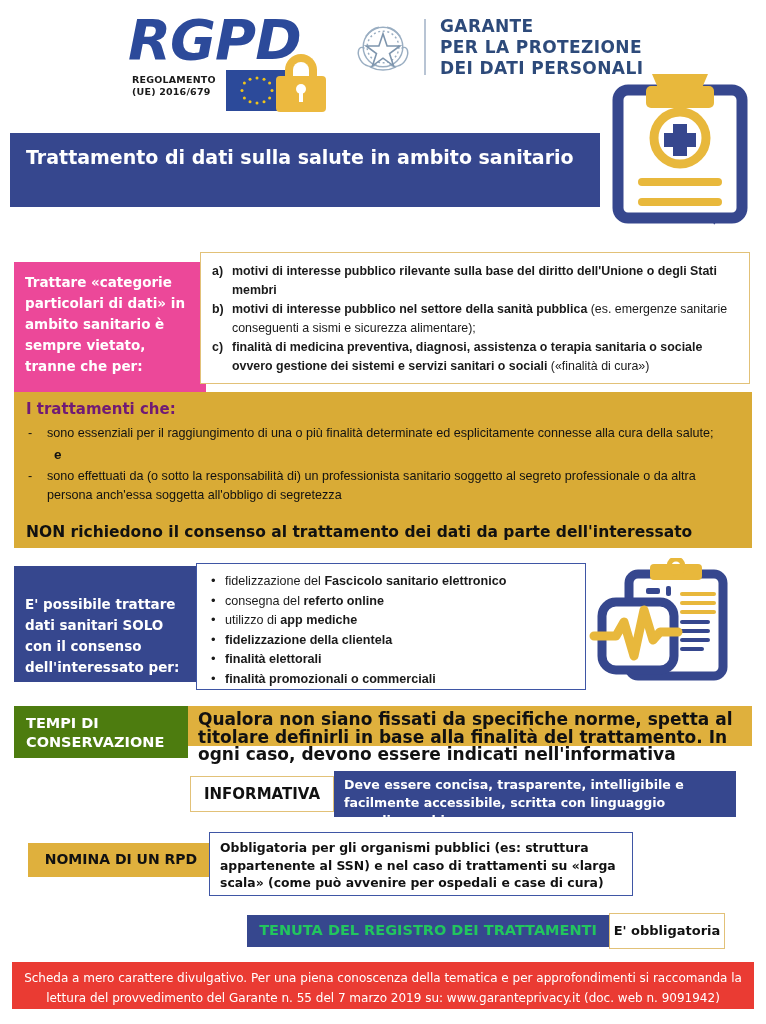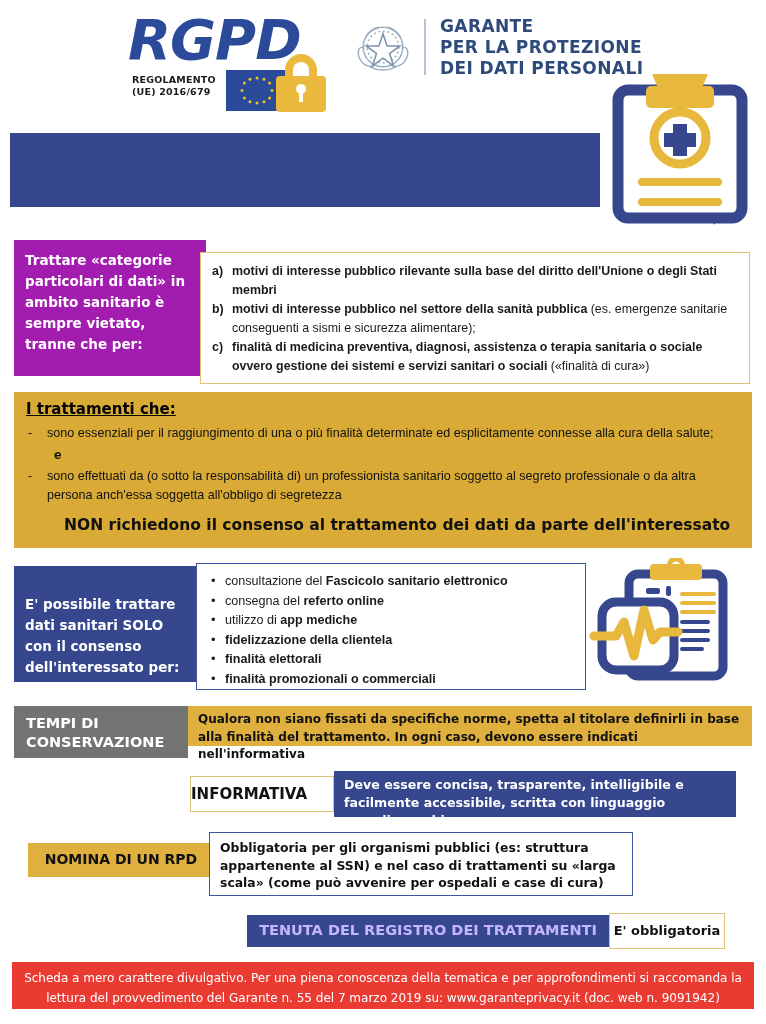--- a/index.html
+++ b/index.html
@@ -142,23 +142,23 @@
     font-family: "DejaVu Sans", sans-serif;
     font-weight: 700;
     font-size: 19px;
     line-height: 27px;
     color: #ffffff;
   }
 
   
   .sec1-label {
     position: absolute;
-    left: 14px; top: 240px;
+    left: 14px; top: 262px;
     width: 192px; height: 136px;
-    background: #a21caf;
+    background: #ec4899;
     z-index: 2;
   }
   .sec1-label .txt {
     position: absolute;
     left: 11px; top: 10px;
     width: 168px;
     font-family: "DejaVu Sans", sans-serif;
     font-weight: 700;
     font-size: 13.5px;
     line-height: 21px;
@@ -198,22 +198,21 @@
     width: 738px; height: 156px;
     background: #d9ab36;
     z-index: 2;
   }
   .sec2 .head {
     position: absolute;
     left: 12px; top: 8px;
     font-family: "DejaVu Sans", sans-serif;
     font-weight: 700;
     font-size: 15px;
-    color: #000000;
-    text-decoration: underline;
+    color: #701a75;
   }
   .sec2 .dashlist {
     position: absolute;
     left: 12px; top: 32px;
     width: 714px;
     font-size: 12.6px;
     line-height: 19px;
     color: #111111;
   }
   .sec2 .dashrow {
@@ -225,26 +224,25 @@
     position: absolute; left: 2px; top: 0;
   }
   .sec2 .conj {
     padding-left: 28px;
     font-weight: 700;
     font-size: 13.5px;
     margin: 2px 0 3px 0;
   }
   .sec2 .foot {
     position: absolute;
-    left: 12px; bottom: 14px;
+    left: 12px; bottom: 7px;
     font-family: "DejaVu Sans", sans-serif;
     font-weight: 700;
     font-size: 15.5px;
     color: #111111;
-    margin-left: 38px;
   }
 
   
   .sec3-label {
     position: absolute;
     left: 14px; top: 566px;
     width: 182px; height: 116px;
     background: #36478e;
     z-index: 2;
   }
@@ -279,21 +277,21 @@
     position: absolute; left: 0; top: -1px;
     font-size: 13px;
   }
   .sec3-list li b { font-weight: 700; }
 
   
   .sec4-label {
     position: absolute;
     left: 14px; top: 706px;
     width: 174px; height: 52px;
-    background: #737373;
+    background: #4d7c0f;
     z-index: 2;
   }
   .sec4-label .txt {
     position: absolute;
     left: 12px; top: 8px;
     font-family: "DejaVu Sans", sans-serif;
     font-weight: 700;
     font-size: 14.5px;
     line-height: 19px;
     color: #ffffff;
@@ -304,40 +302,40 @@
     width: 564px; height: 40px;
     background: #dfb03d;
     z-index: 2;
   }
   .sec4-box .txt {
     position: absolute;
     left: 10px; top: 5px;
     width: 546px;
     font-family: "DejaVu Sans", sans-serif;
     font-weight: 700;
-    font-size: 12px;
+    font-size: 17px;
     line-height: 17.5px;
     color: #111111;
   }
 
   
   .sec5-label {
     position: absolute;
     left: 190px; top: 776px;
     width: 144px; height: 36px;
     background: #ffffff;
     border: 1.5px solid #e2c178;
     box-sizing: border-box;
     z-index: 2;
   }
   .sec5-label .txt {
     position: absolute;
     left: 0; top: 8px;
     width: 142px;
-    text-align: left;
+    text-align: center;
     font-family: "DejaVu Sans", sans-serif;
     font-weight: 700;
     font-size: 15px;
     color: #111111;
   }
   .sec5-box {
     position: absolute;
     left: 334px; top: 771px;
     width: 402px; height: 46px;
     background: #36478e;
@@ -401,21 +399,21 @@
     z-index: 2;
   }
   .sec7-label .txt {
     position: absolute;
     left: 0; top: 7px;
     width: 362px;
     text-align: center;
     font-family: "DejaVu Sans", sans-serif;
     font-weight: 700;
     font-size: 14.5px;
-    color: #c4b5fd;
+    color: #22c55e;
   }
   .sec7-box {
     position: absolute;
     left: 609px; top: 913px;
     width: 116px; height: 36px;
     background: #ffffff;
     border: 1.5px solid #e2c178;
     box-sizing: border-box;
     z-index: 2;
   }
@@ -549,21 +547,21 @@
   <rect x="58" y="30" width="14" height="6" rx="2" fill="#36478e"></rect>
   <rect x="78" y="28" width="5" height="10" rx="2" fill="#36478e"></rect>
 
   <rect x="14" y="44" width="72" height="68" rx="14" fill="#ffffff" stroke="#36478e" stroke-width="9"></rect>
 
   <path d="M6 78 h22 l8 -14 l10 34 l10 -46 l9 30 l7 -8 h18" fill="none" stroke="#e8b83c" stroke-width="9" stroke-linejoin="round" stroke-linecap="round"></path>
 </svg>
 
 <div class="title-banner">
   <div class="ttl">
-    <br>
+    <span>Trattamento di dati sulla salute in ambito sanitario</span><br>
   </div>
 </div>
 
 <div class="sec1-label">
   <div class="txt">Trattare «categorie particolari di dati» in ambito sanitario è sempre vietato, tranne che per:</div>
 </div>
 <div class="sec1-box">
   <ul class="sec1-list">
     <li>
       <span class="mark">a)</span>
@@ -594,21 +592,21 @@
     </div>
   </div>
   <div class="foot">NON richiedono il consenso al trattamento dei dati da parte dell'interessato</div>
 </div>
 
 <div class="sec3-label">
   <div class="txt">E' possibile trattare dati sanitari SOLO con il consenso dell'interessato per:</div>
 </div>
 <div class="sec3-box">
   <ul class="sec3-list">
-    <li><span>consultazione del </span><b>Fascicolo sanitario elettronico</b></li>
+    <li><span>fidelizzazione del </span><b>Fascicolo sanitario elettronico</b></li>
     <li><span>consegna del </span><b>referto online</b></li>
     <li><span>utilizzo di </span><b>app mediche</b></li>
     <li><span></span><b>fidelizzazione della clientela</b></li>
     <li><span></span><b>finalità elettorali</b></li>
     <li><span></span><b>finalità promozionali o commerciali</b></li>
   </ul>
 </div>
 
 <div class="sec4-label">
   <div class="txt">

